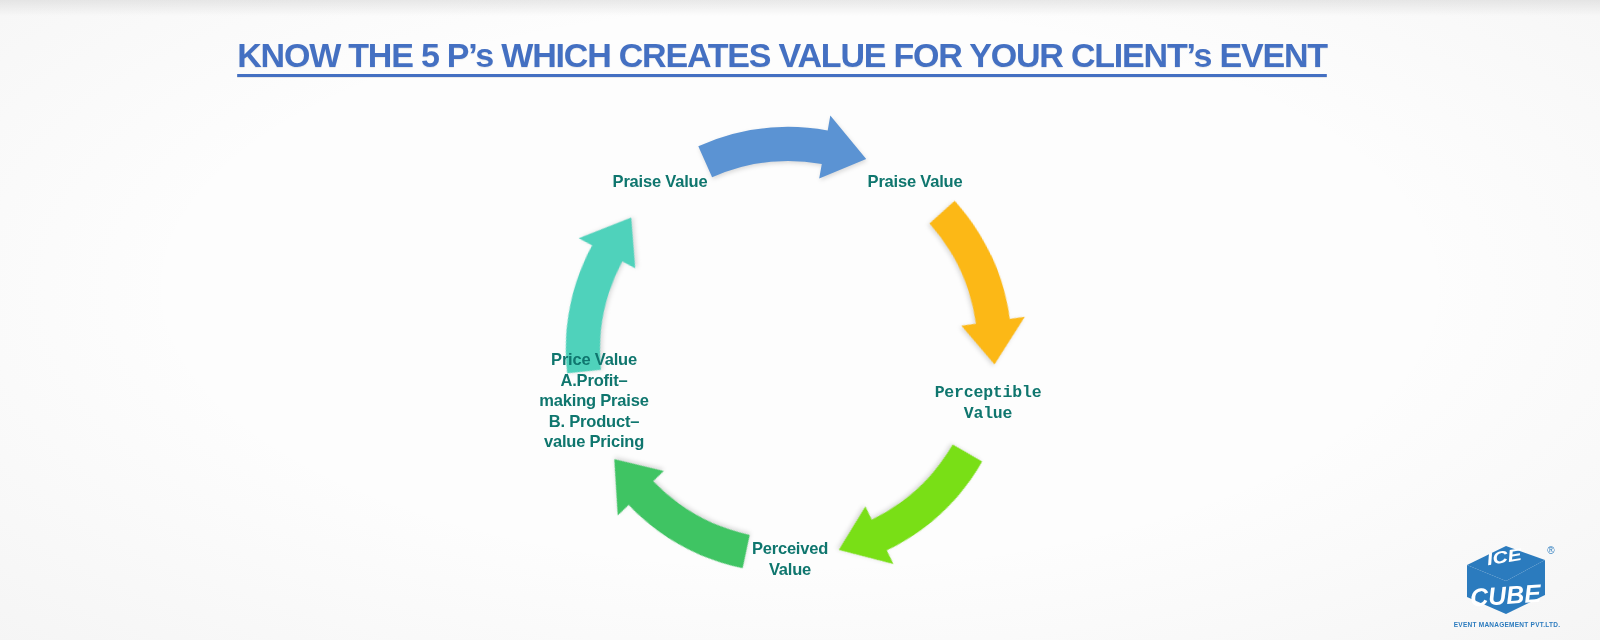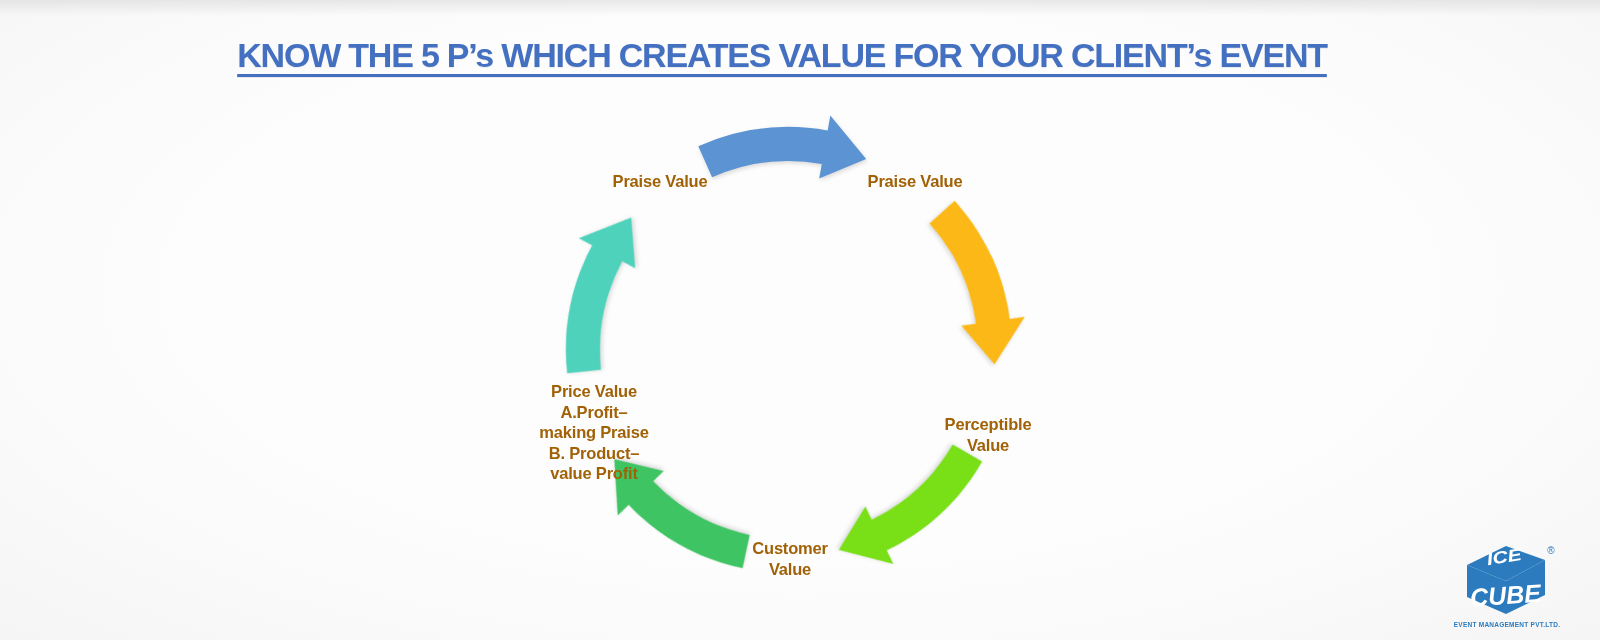--- a/index.html
+++ b/index.html
@@ -47,21 +47,21 @@
   .arrows-layer {
     position: absolute;
     inset: 0;
   }
   .arrows-layer use {
     filter: drop-shadow(1px 2px 2px rgba(0,0,0,0.14));
   }
   .node {
     position: absolute;
     transform: translate(-50%, -50%);
-    color: #a16207;
+    color: #0f766e;
     font-weight: bold;
     font-size: 16.5px;
     letter-spacing: -0.2px;
     line-height: 20.6px;
     text-align: center;
     white-space: nowrap;
   }
   .logo {
     position: absolute;
     left: 1452px;
@@ -101,36 +101,36 @@
 </svg>
 
 <div class="node" style="left:660px; top:181px;">
   <div>Praise Value</div>
 </div>
 
 <div class="node" style="left:915px; top:181px;">
   <div>Praise Value</div>
 </div>
 
-<div class="node" style="left:988px; top:435px;">
+<div class="node" style="left:988px; top:404px;font-family:Liberation Mono, monospace;">
   <div>Perceptible</div>
   <div>Value</div>
 </div>
 
 <div class="node" style="left:790px; top:559px;">
-  <div>Customer</div>
+  <div>Perceived</div>
   <div>Value</div>
 </div>
 
-<div class="node" style="left:594px; top:432px;">
+<div class="node" style="left:594px; top:400px;">
   <div>Price Value</div>
   <div>A.Profit–</div>
   <div>making Praise</div>
   <div>B. Product–</div>
-  <div>value Profit</div>
+  <div>value Pricing</div>
 </div>
 
 <div class="logo">
   <svg width="110" height="80" viewBox="0 0 110 80">
     <g fill="#2B7BBE">
       <path d="M15,29 L54,10 L93,24 L54,45 Z"></path>
       <path d="M15,29 L54,45 L54,78 L15,61 Z"></path>
       <path d="M54,45 L93,24 L93,59 L54,78 Z"></path>
     </g>
     <text x="54" y="33" transform="rotate(-9 54 33) scale(1,0.8)" text-anchor="middle" font-size="21" font-weight="bold" font-style="italic" fill="#ffffff">ICE</text>

